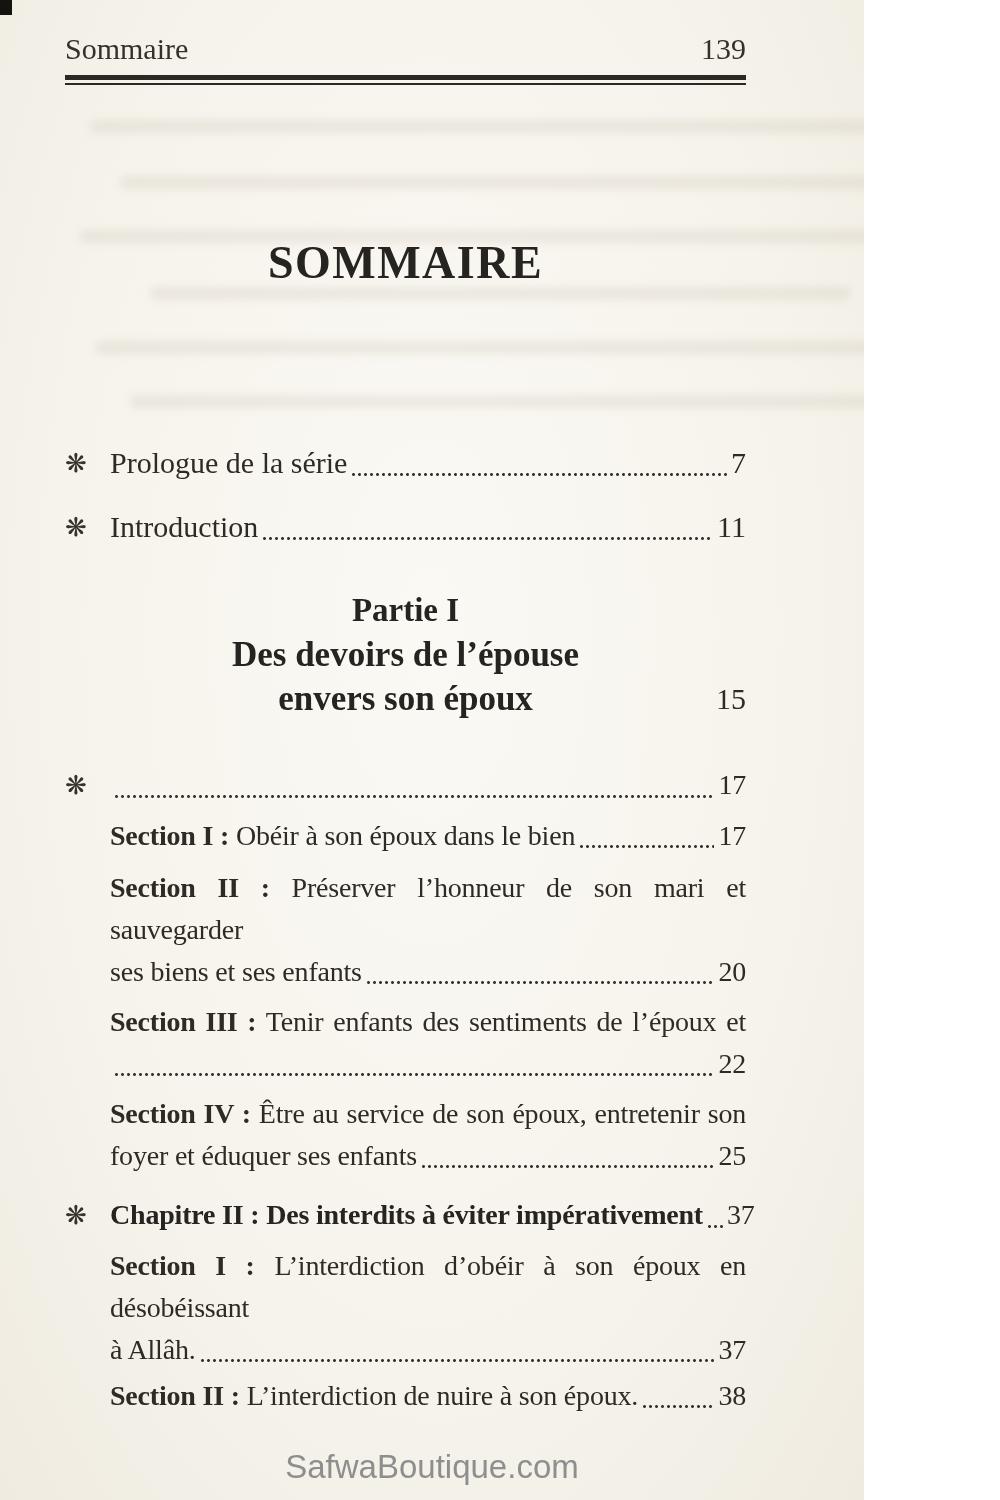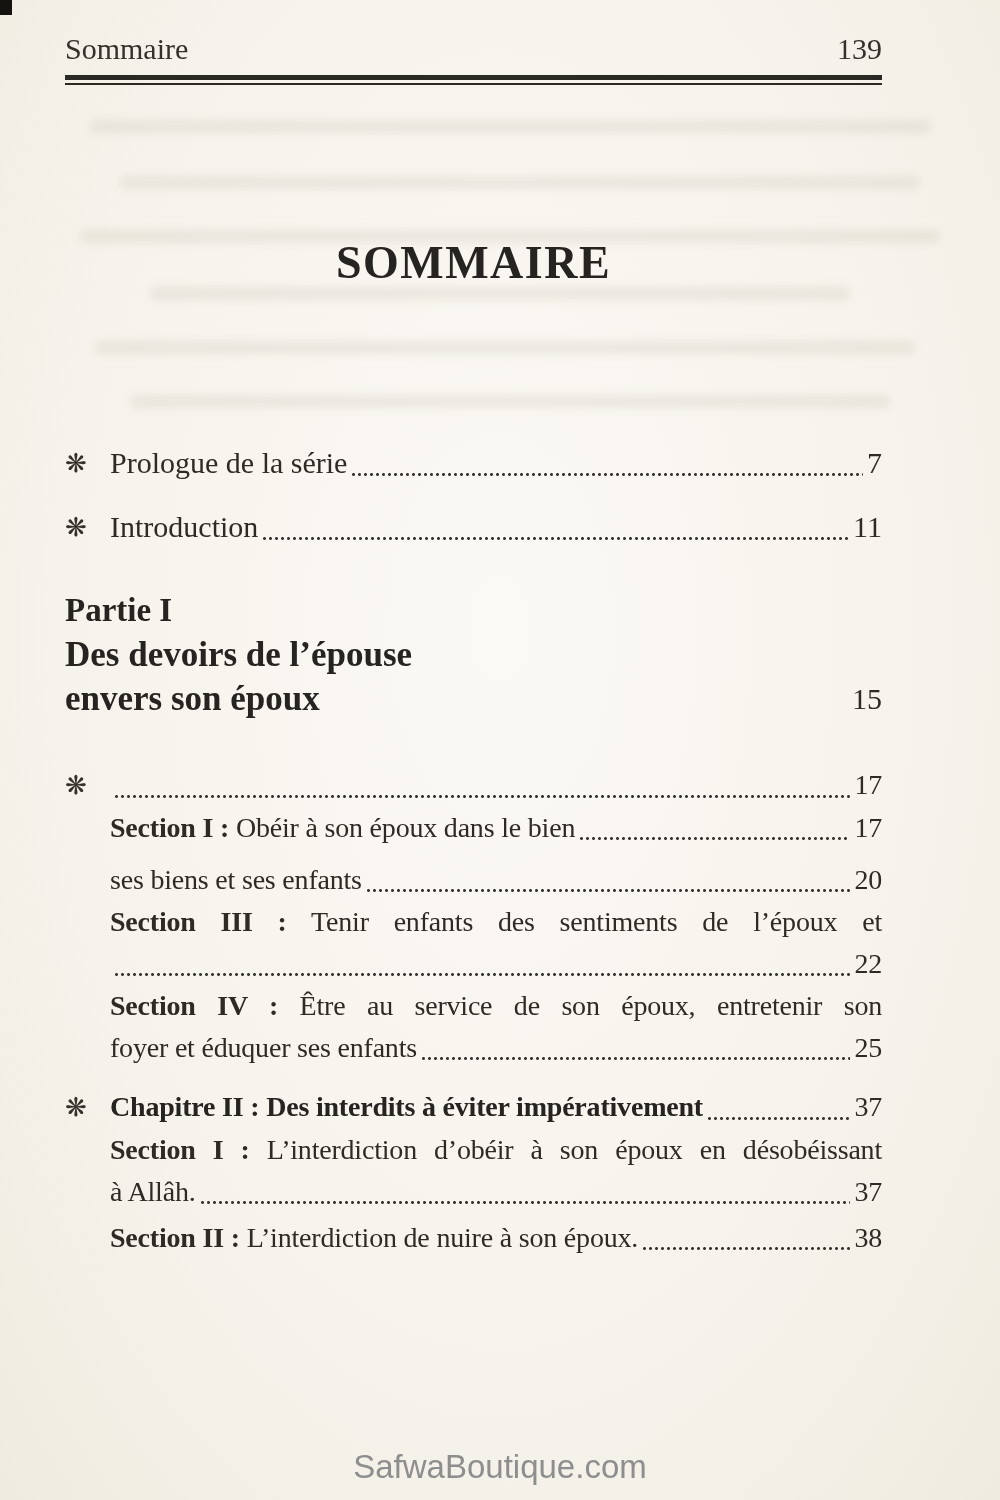--- a/index.html
+++ b/index.html
@@ -1,18 +1,18 @@
 <!DOCTYPE html>
 <html><head>
 <meta charset="utf-8">
 <style>
   html,body{margin:0;padding:0;}
   .page{
     position:relative;
-    width:1000px;height:1500px;
+    width:864px;height:1500px;
     background:radial-gradient(ellipse at 50% 42%, #fbf9f4 0%, #f6f3ec 62%, #efebe0 100%);
     overflow:hidden;
     font-family:"Liberation Serif","DejaVu Serif",serif;
     color:#2e2b25;
   }
   .corner-artifact{
     position:absolute;top:0;left:0;width:12px;height:15px;
     background:#15130f;z-index:3;
   }
   
@@ -50,30 +50,30 @@
   }
   .t{white-space:nowrap;}
   .b{font-weight:bold;}
   .leader{
     flex:1 1 auto;min-width:16px;height:5px;margin:0 4px 8px 4px;
     align-self:flex-end;
     background-image:radial-gradient(circle at 2.5px 2.5px,#35332d 1.25px,rgba(0,0,0,0) 1.6px);
     background-size:6px 5px;background-repeat:repeat-x;
   }
   .pg{flex:0 0 auto;}
-  .part{margin-top:38px;color:#262420;}
+  .part{margin-top:38px;text-align:center;color:#262420;}
   .part-label{font-size:33px;line-height:46px;font-weight:bold;}
   .part-title{font-size:35px;line-height:44px;font-weight:bold;}
   .part-line2{position:relative;}
   .part-page{
     position:absolute;right:0;bottom:0;
     font-size:30px;font-weight:normal;color:#2e2b25;
   }
   .entries{margin-top:42px;}
-  .entry{margin-top:0;}
+  .entry{margin-top:8px;}
   .entry.chapter{line-height:44px;}
   .entry.chapter .row{line-height:44px;}
   .entry.gap-big{margin-top:16px;}
   .entry.gap-none{margin-top:4px;}
   .line1{
     padding-left:45px;font-size:28px;line-height:42px;letter-spacing:-0.2px;
     text-align:justify;text-align-last:justify;
   }
   .chapter .b{color:#262420;}
   .watermark{
@@ -143,20 +143,21 @@
 
       <div class="entry">
         <div class="row">
           <span class="t"><span class="b">Section I :</span> <span>Obéir à son époux dans le bien</span></span>
           <span class="leader"></span>
           <span class="pg">17</span>
         </div>
       </div>
 
       <div class="entry" style="margin-top:10px;">
+        <div class="line1"><span class="b">Section II :</span> <span>Préserver l’honneur de son mari et sauvegarder</span></div>
         <div class="row">
           <span class="t">ses biens et ses enfants</span>
           <span class="leader"></span>
           <span class="pg">20</span>
         </div>
       </div>
 
       <div class="entry">
         <div class="line1"><span class="b">Section III :</span> <span>Tenir enfants des sentiments de l’époux et</span></div>
         <div class="row">

